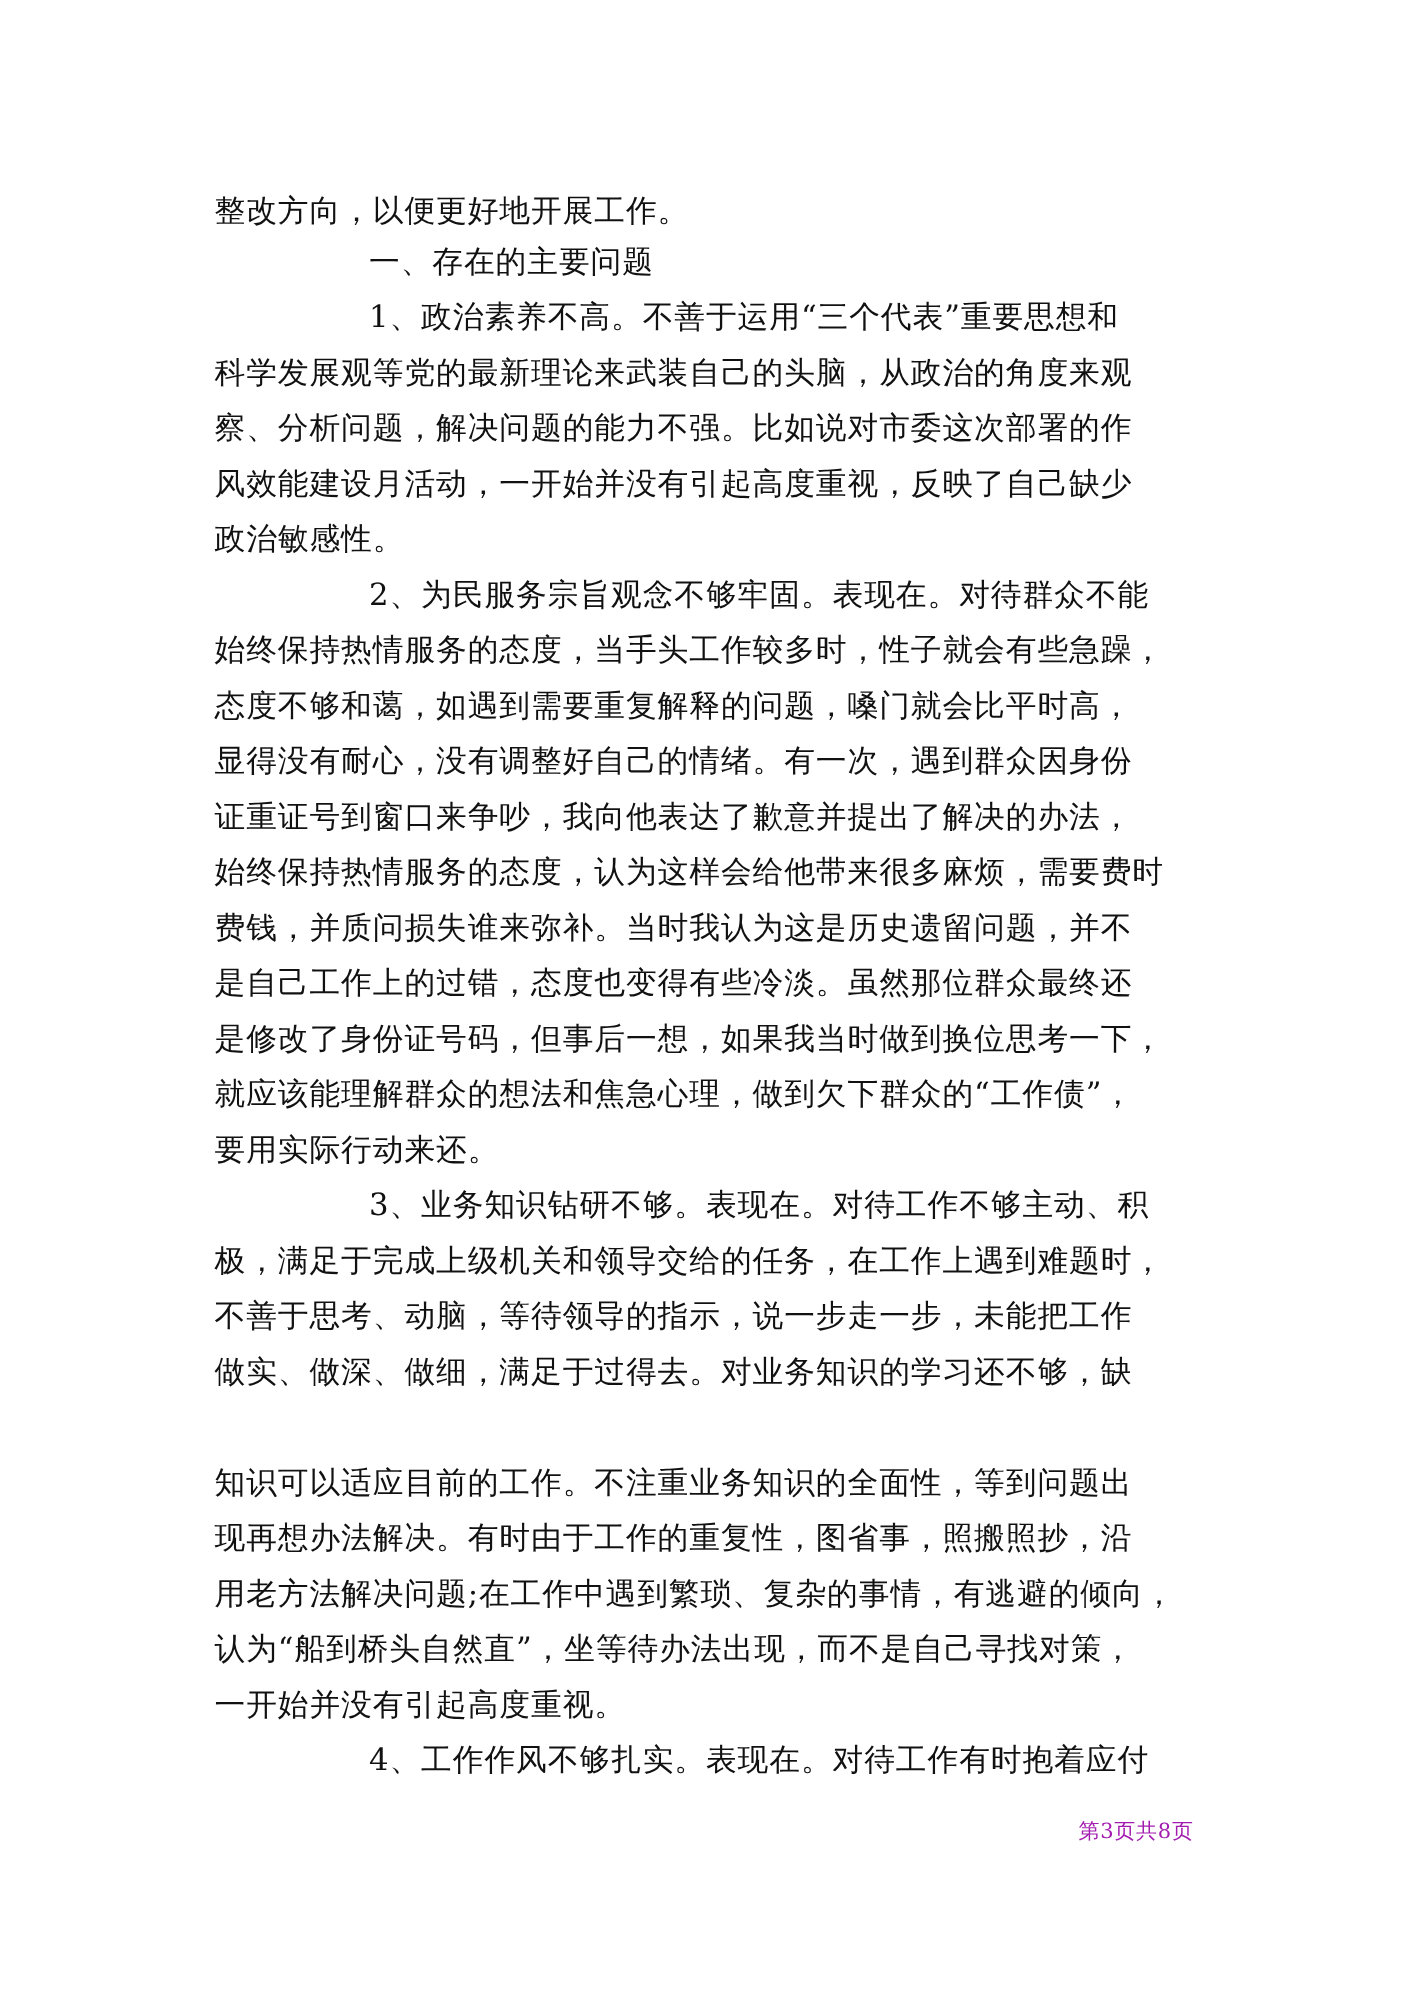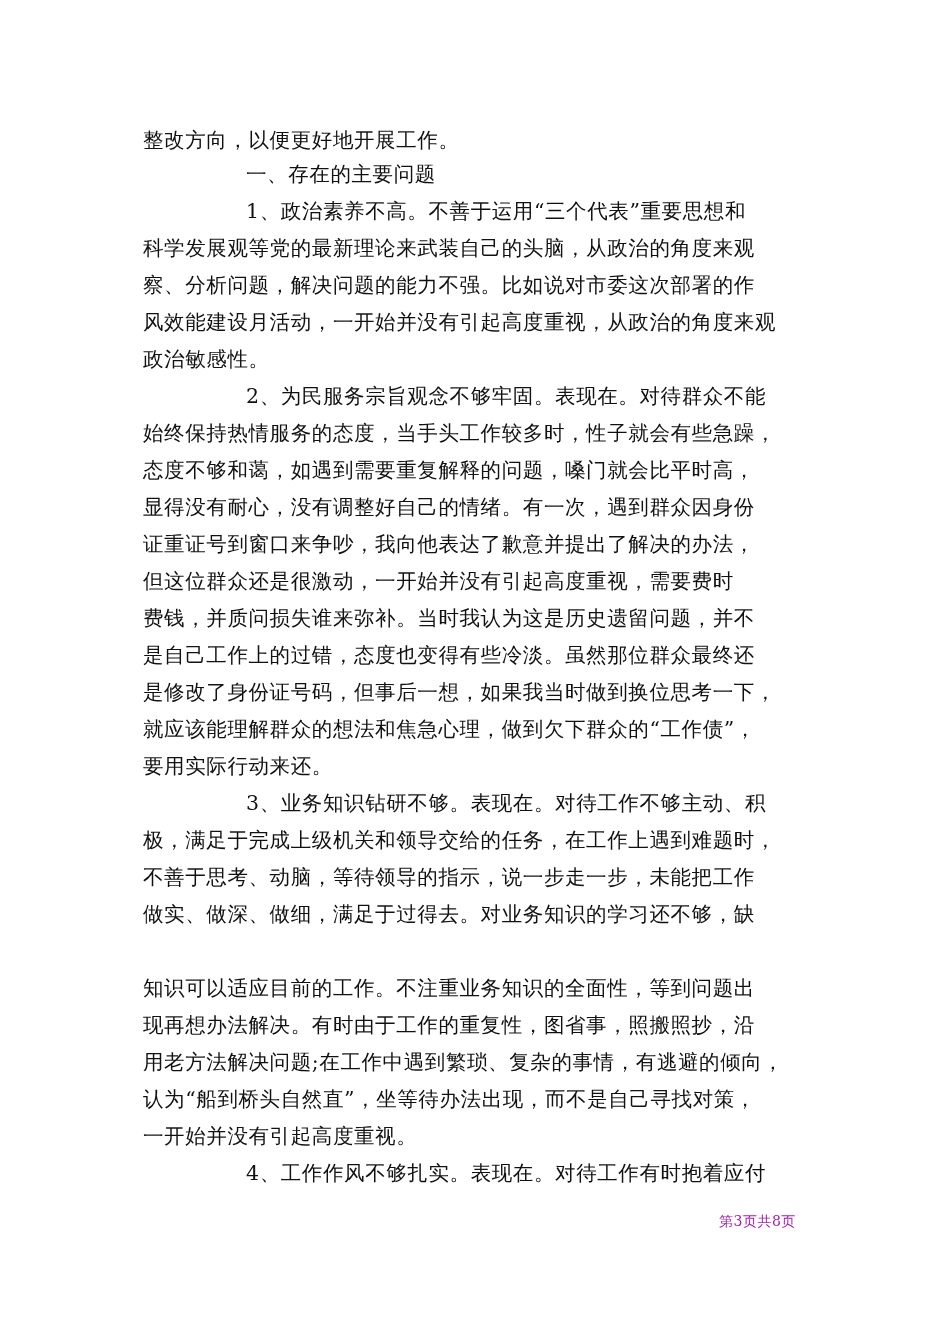--- a/index.html
+++ b/index.html
@@ -46,29 +46,29 @@
 </head>
 <body>
 
 <div class="page">
   <div class="line" style="top:128px">整改方向，以便更好地开展工作。</div>
   <div class="line indent" style="top:162px">一、存在的主要问题</div>
 
   <div class="line indent" style="top:199px">1、政治素养不高。不善于运用“三个代表”重要思想和</div>
   <div class="line" style="top:236px">科学发展观等党的最新理论来武装自己的头脑，从政治的角度来观</div>
   <div class="line" style="top:273px">察、分析问题，解决问题的能力不强。比如说对市委这次部署的作</div>
-  <div class="line" style="top:310px">风效能建设月活动，一开始并没有引起高度重视，从政治的角度来观</div>
+  <div class="line" style="top:310px">风效能建设月活动，一开始并没有引起高度重视，反映了自己缺少</div>
   <div class="line" style="top:347px">政治敏感性。</div>
 
   <div class="line indent" style="top:384px">2、为民服务宗旨观念不够牢固。表现在。对待群众不能</div>
   <div class="line" style="top:421px">始终保持热情服务的态度，当手头工作较多时，性子就会有些急躁，</div>
   <div class="line" style="top:458px">态度不够和蔼，如遇到需要重复解释的问题，嗓门就会比平时高，</div>
   <div class="line" style="top:495px">显得没有耐心，没有调整好自己的情绪。有一次，遇到群众因身份</div>
   <div class="line" style="top:532px">证重证号到窗口来争吵，我向他表达了歉意并提出了解决的办法，</div>
-  <div class="line" style="top:569px">但这位群众还是很激动，一开始并没有引起高度重视，需要费时</div>
+  <div class="line" style="top:569px">始终保持热情服务的态度，认为这样会给他带来很多麻烦，需要费时</div>
   <div class="line" style="top:643px">是自己工作上的过错，态度也变得有些冷淡。虽然那位群众最终还</div>
   <div class="line" style="top:606px">费钱，并质问损失谁来弥补。当时我认为这是历史遗留问题，并不</div>
   <div class="line" style="top:680px">是修改了身份证号码，但事后一想，如果我当时做到换位思考一下，</div>
   <div class="line" style="top:717px">就应该能理解群众的想法和焦急心理，做到欠下群众的“工作债”，</div>
   <div class="line" style="top:754px">要用实际行动来还。</div>
 
   <div class="line indent" style="top:791px">3、业务知识钻研不够。表现在。对待工作不够主动、积</div>
   <div class="line" style="top:828px">极，满足于完成上级机关和领导交给的任务，在工作上遇到难题时，</div>
   <div class="line" style="top:865px">不善于思考、动脑，等待领导的指示，说一步走一步，未能把工作</div>
   <div class="line" style="top:902px">做实、做深、做细，满足于过得去。对业务知识的学习还不够，缺</div>

